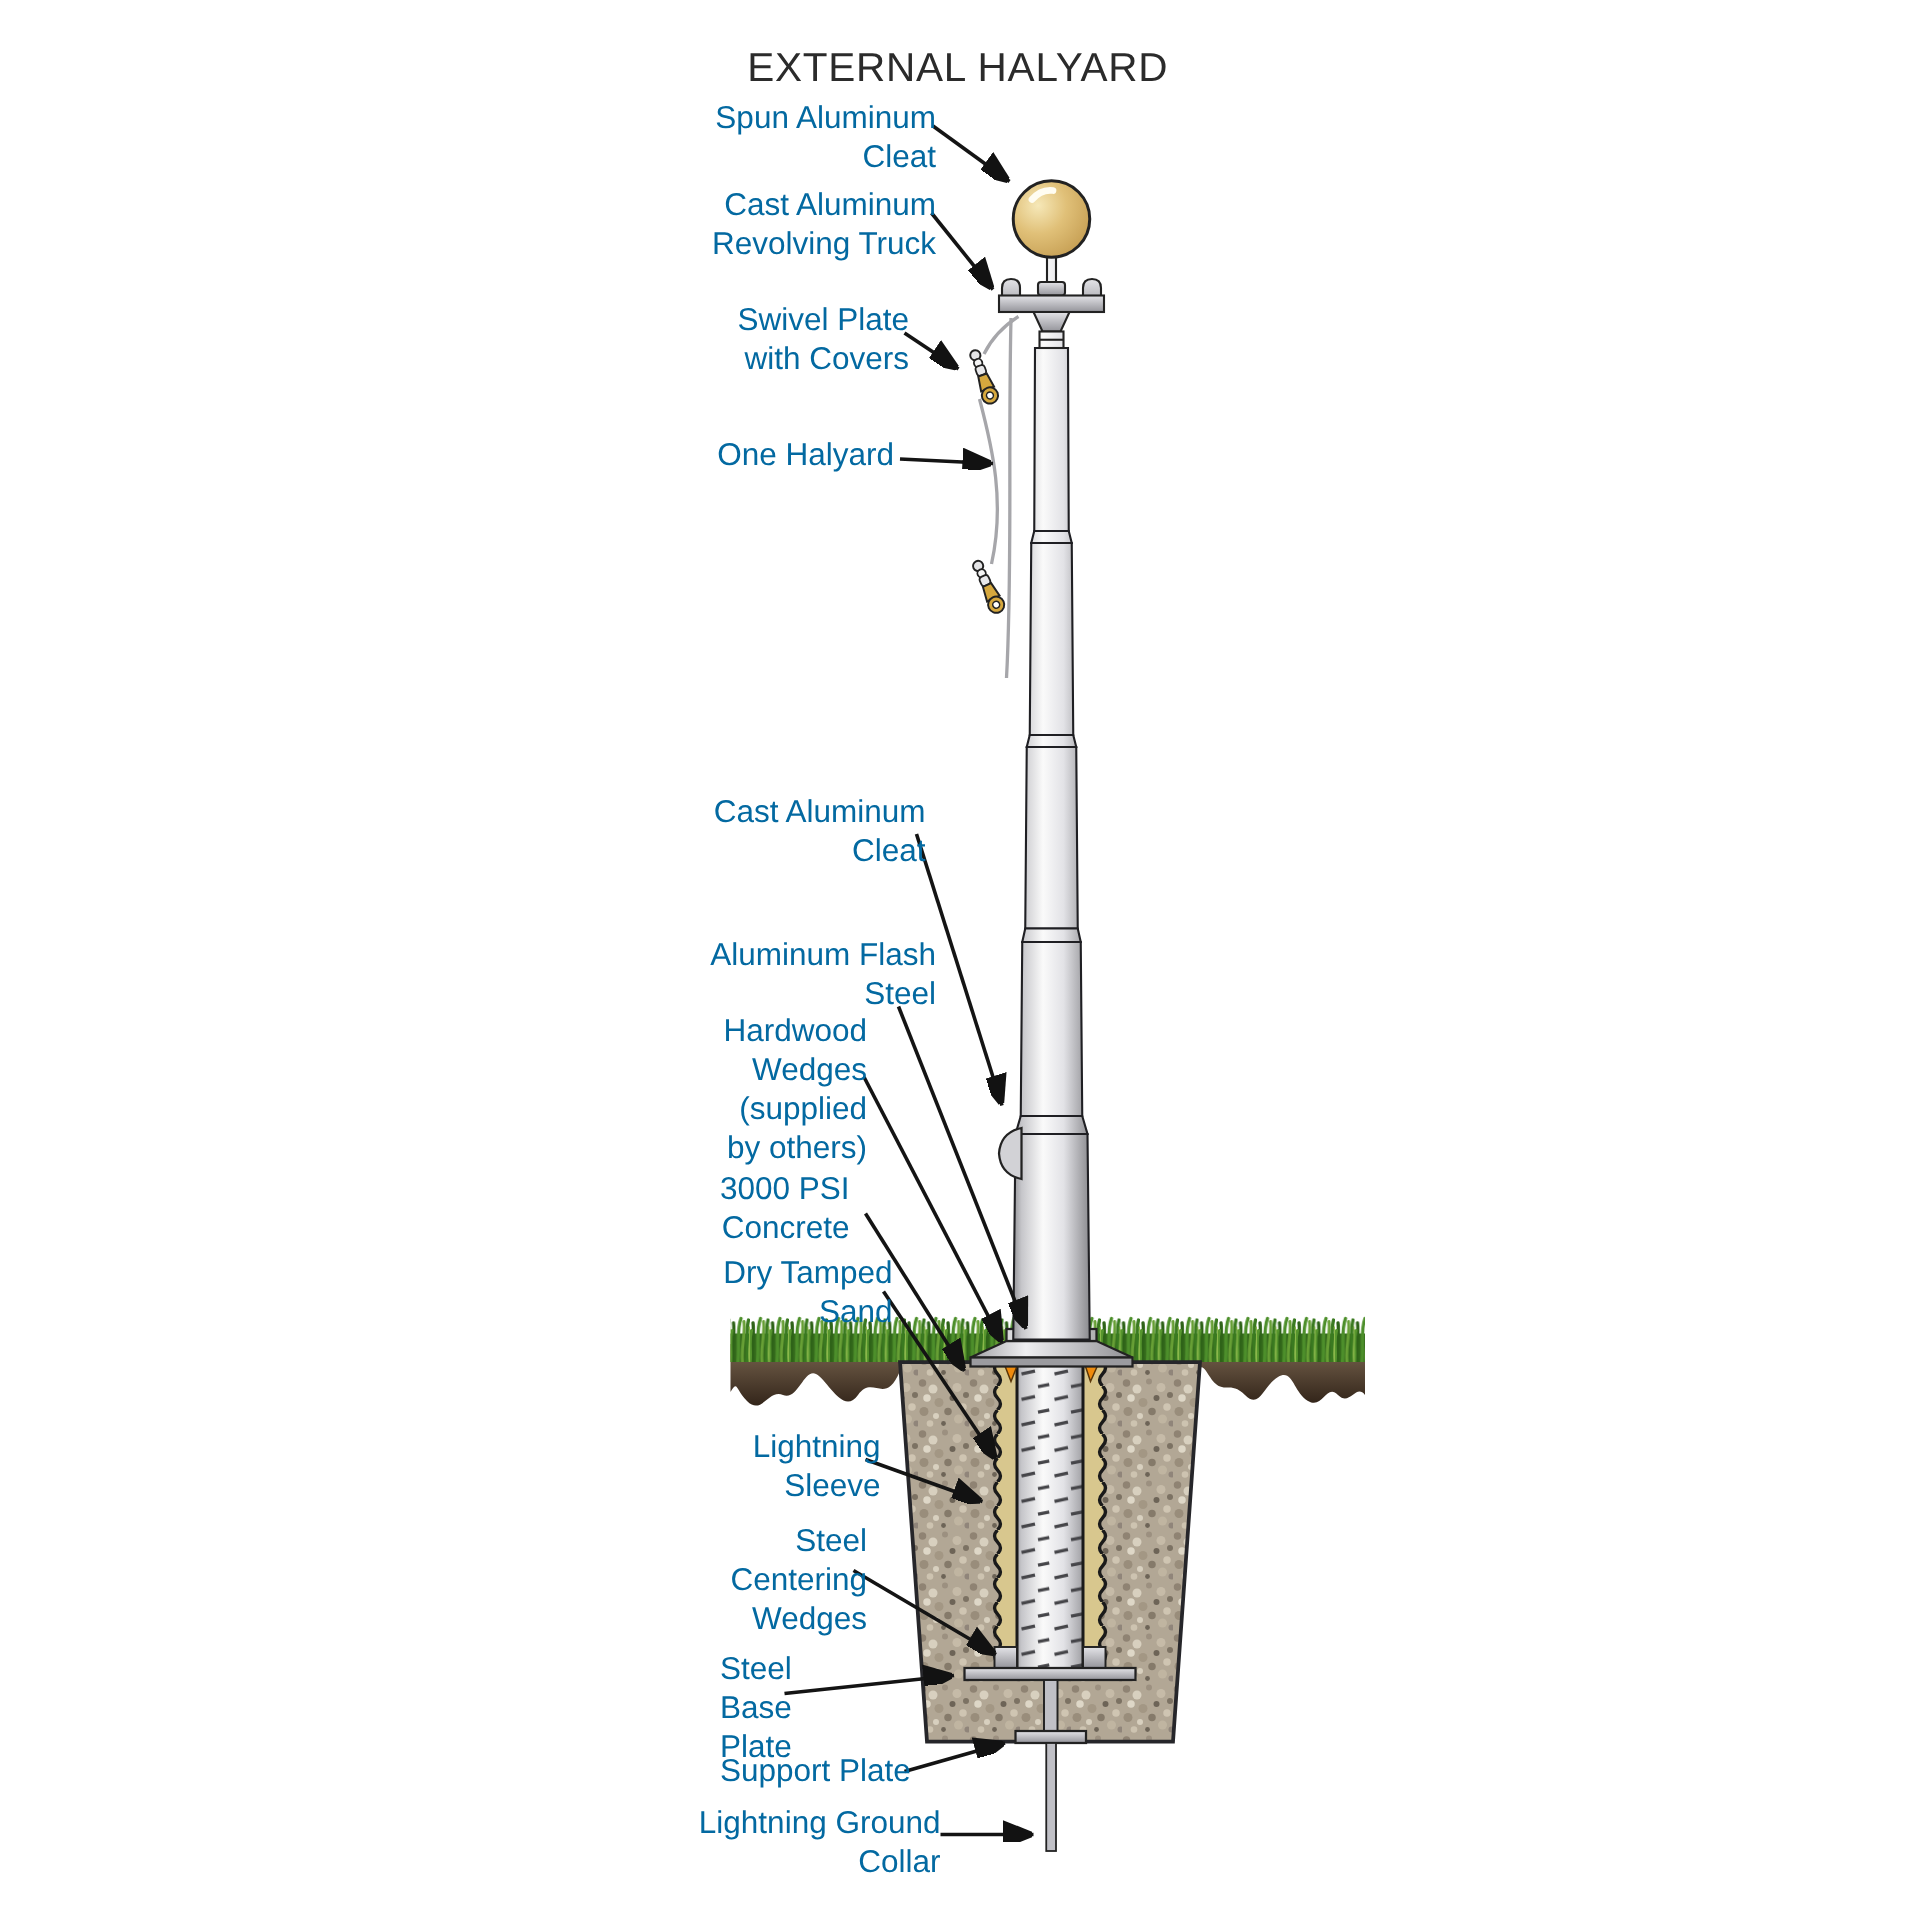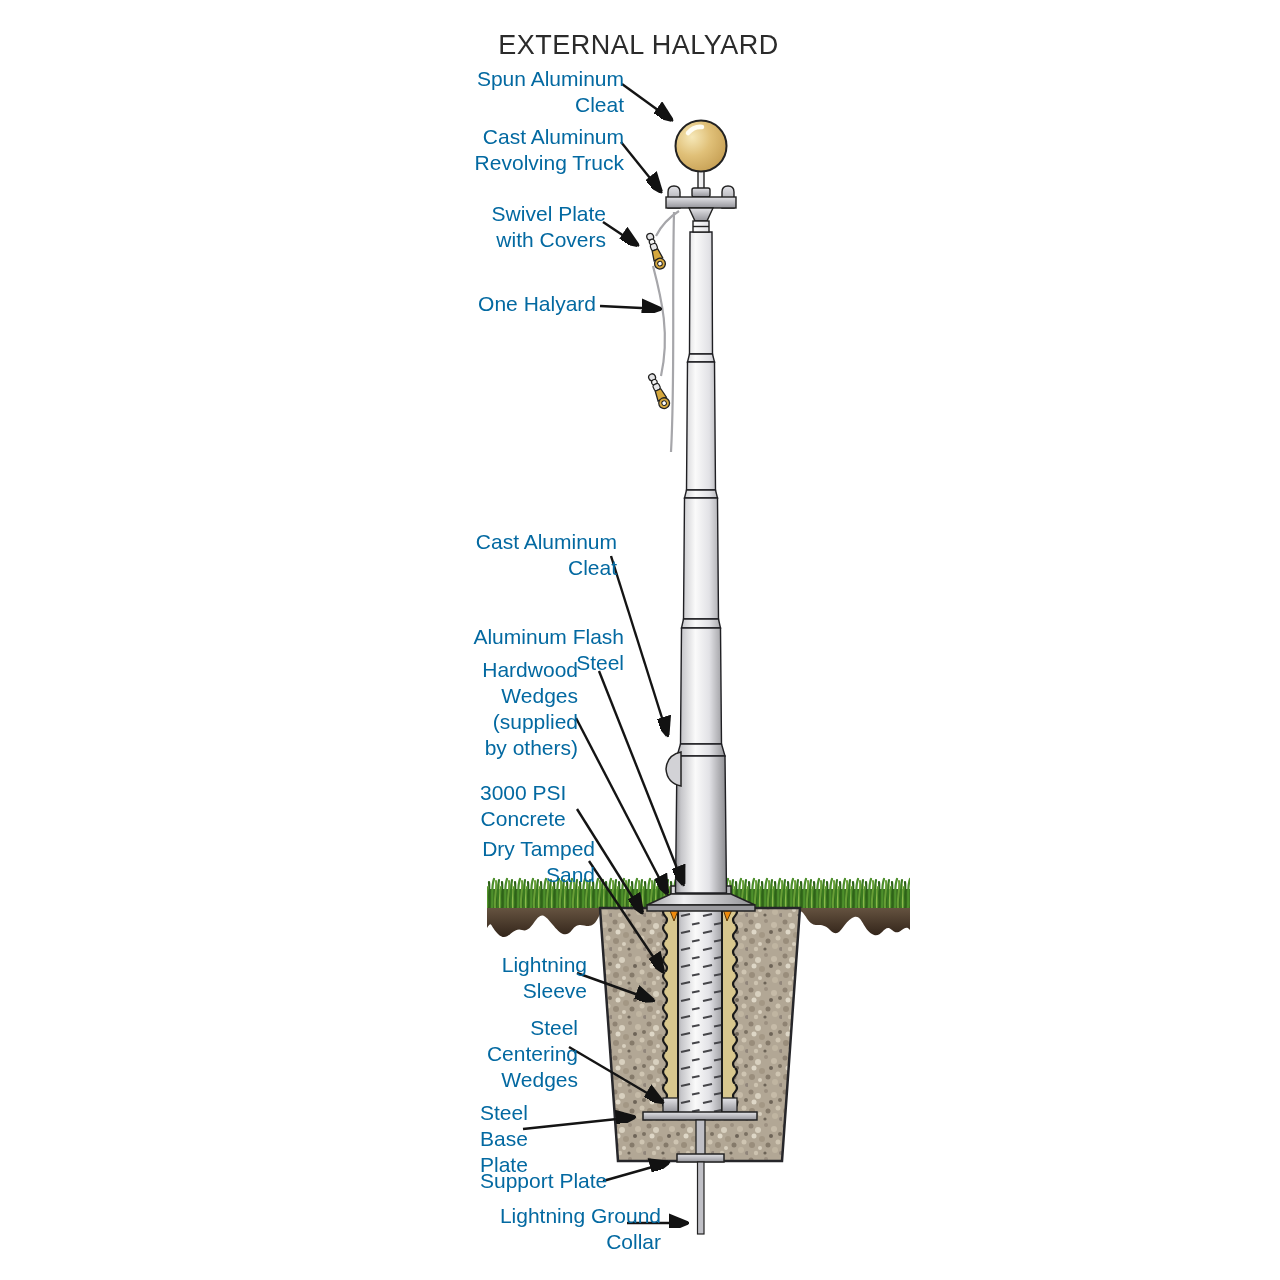--- a/index.html
+++ b/index.html
@@ -3,21 +3,21 @@
 <meta charset="utf-8">
 <style>
   html,body{margin:0;padding:0;background:#fff;}
   #canvas{position:relative;width:1280px;height:1280px;background:#fff;overflow:hidden;
           font-family:"Liberation Sans",sans-serif;padding-left:16px;}
   #diagram-svg{position:absolute;left:0;top:0;}
   .title{position:absolute;left:497px;top:30px;width:283px;text-align:center;
          font-size:27px;letter-spacing:.5px;color:#2b2b2b;}
   .lbl{position:absolute;font-size:21px;line-height:26px;color:#0369a1;
        text-align:right;white-space:nowrap;}
-  .lbl.left{text-align:center;}
+  .lbl.left{text-align:right;}
   svg .leader{stroke:#141414;stroke-width:2.4;fill:none;}
   svg .outl{stroke:#1f1f23;stroke-width:1.4;}
 </style>
 </head>
 <body>
 
 <div id="canvas">
 
 <svg id="diagram-svg" width="1280" height="1280" viewBox="0 0 1280 1280">
   <defs>
@@ -213,21 +213,21 @@
   <div>One Halyard</div>
 </div>
 <div class="lbl" style="right:679px;top:529px">
   <div>Cast Aluminum</div>
   <div>Cleat</div>
 </div>
 <div class="lbl" style="right:672px;top:624px">
   <div>Aluminum Flash</div>
   <div>Steel</div>
 </div>
-<div class="lbl" style="right:718px;top:657px">
+<div class="lbl" style="right:718px;top:675px">
   <div>Hardwood</div>
   <div>Wedges</div>
   <div>(supplied</div>
   <div>by others)</div>
 </div>
 <div class="lbl left" style="left:480px;top:780px">
   <div>3000 PSI</div>
   <div>Concrete</div>
 </div>
 <div class="lbl" style="right:701px;top:836px">
@@ -244,18 +244,18 @@
   <div>Wedges</div>
 </div>
 <div class="lbl left" style="left:480px;top:1100px">
   <div>Steel</div>
   <div>Base</div>
   <div>Plate</div>
 </div>
 <div class="lbl left" style="left:480px;top:1168px">
   <div>Support Plate</div>
 </div>
-<div class="lbl" style="right:635px;top:1203px">
+<div class="lbl" style="right:669px;top:1203px">
   <div>Lightning Ground</div>
   <div>Collar</div>
 </div>
 
 </div>
 
 </body></html>

